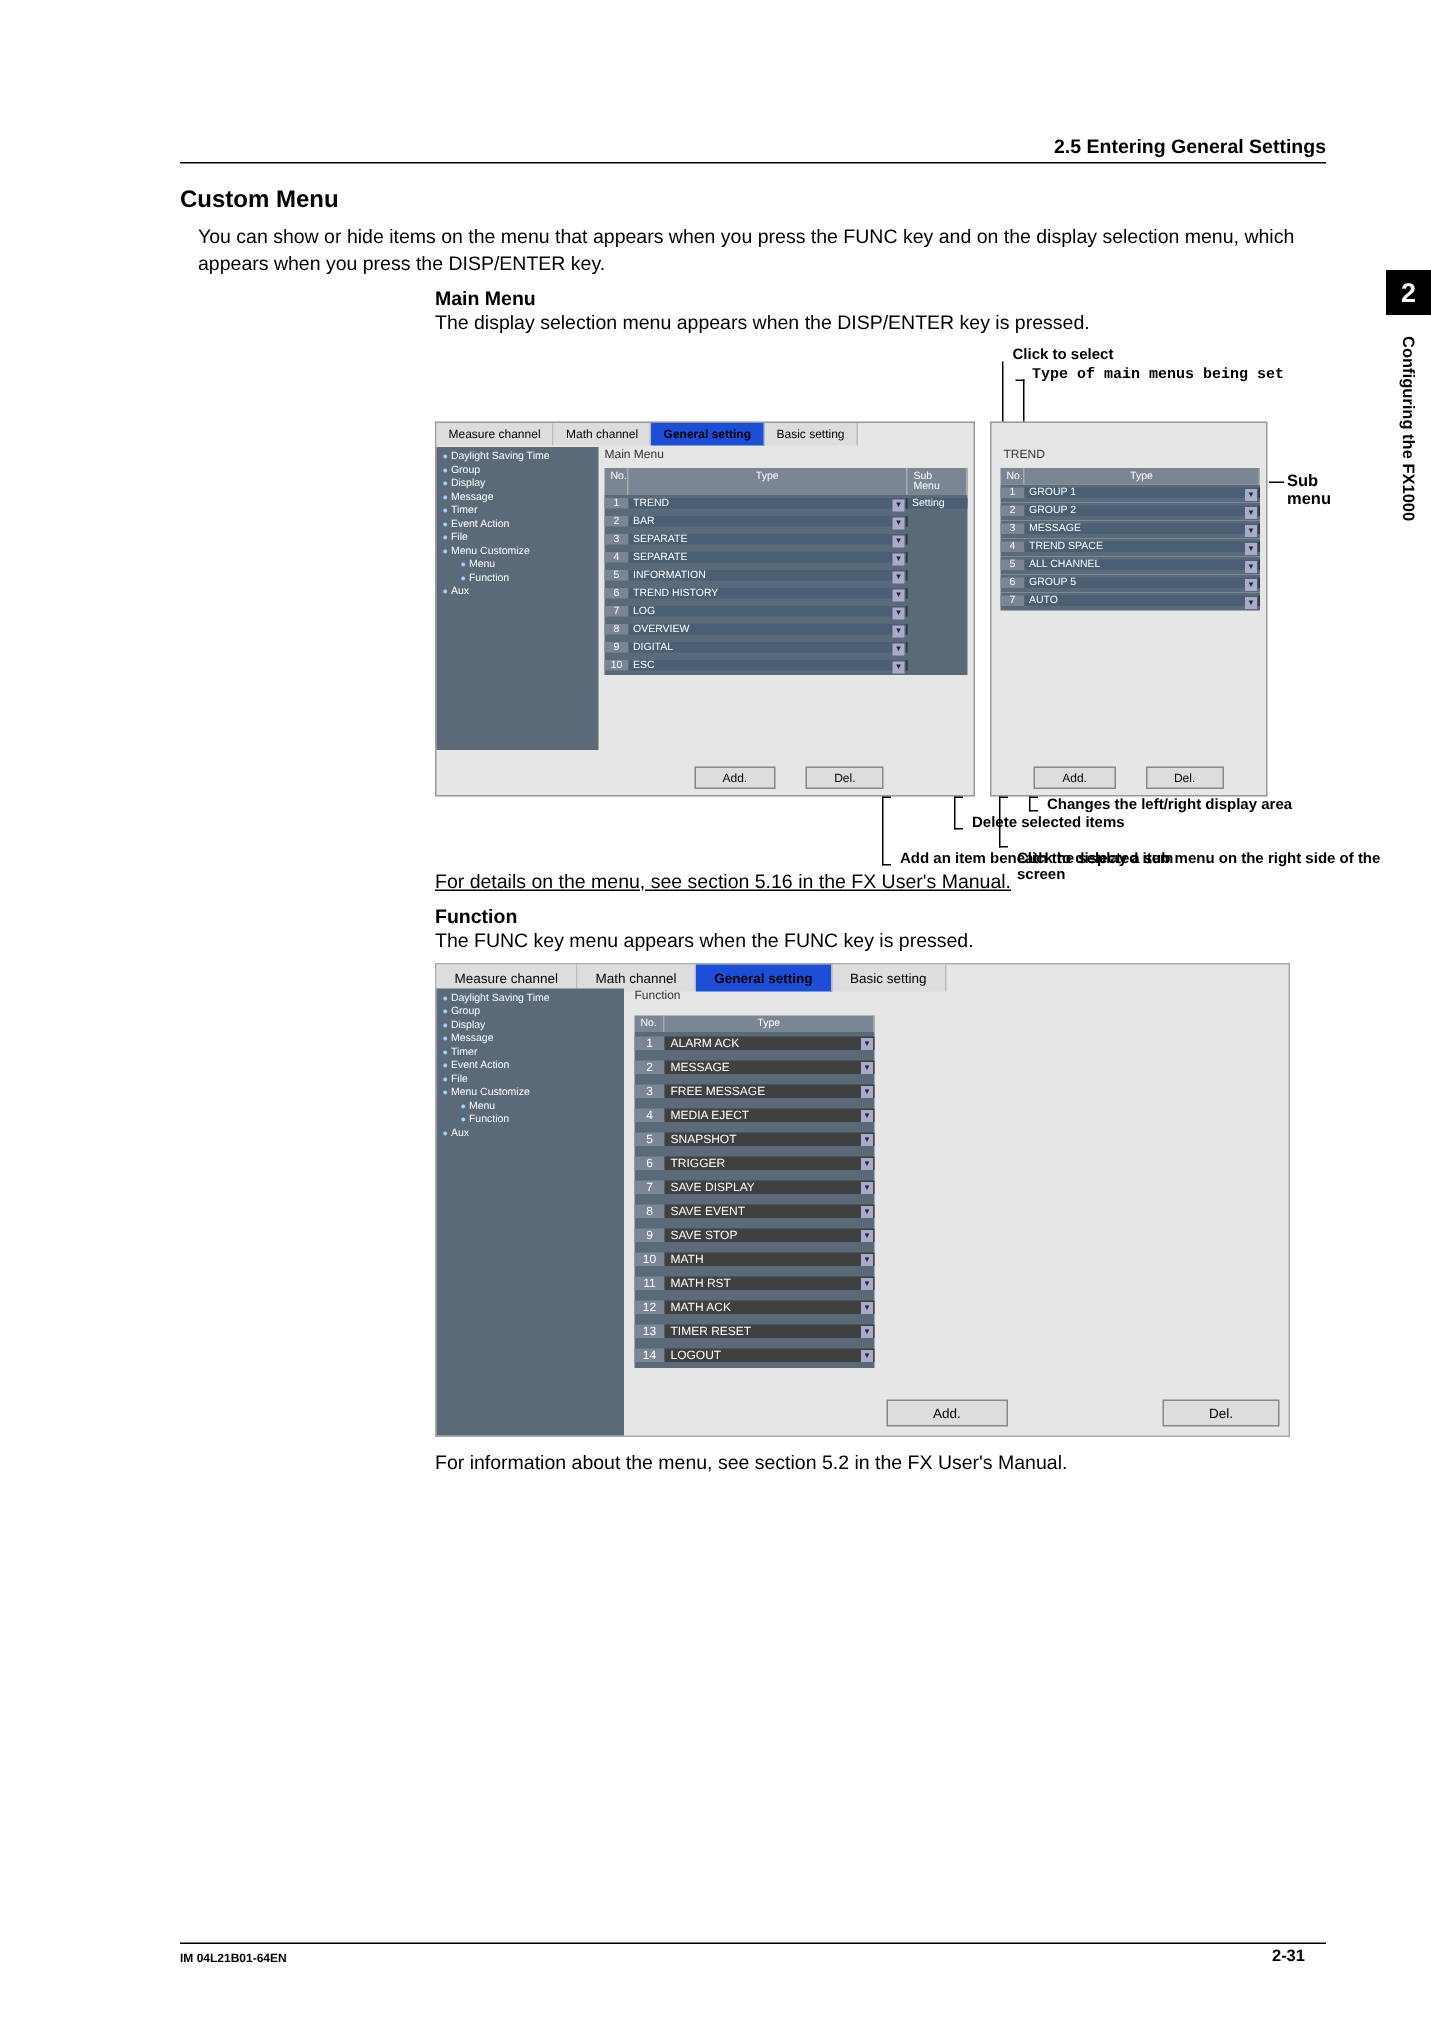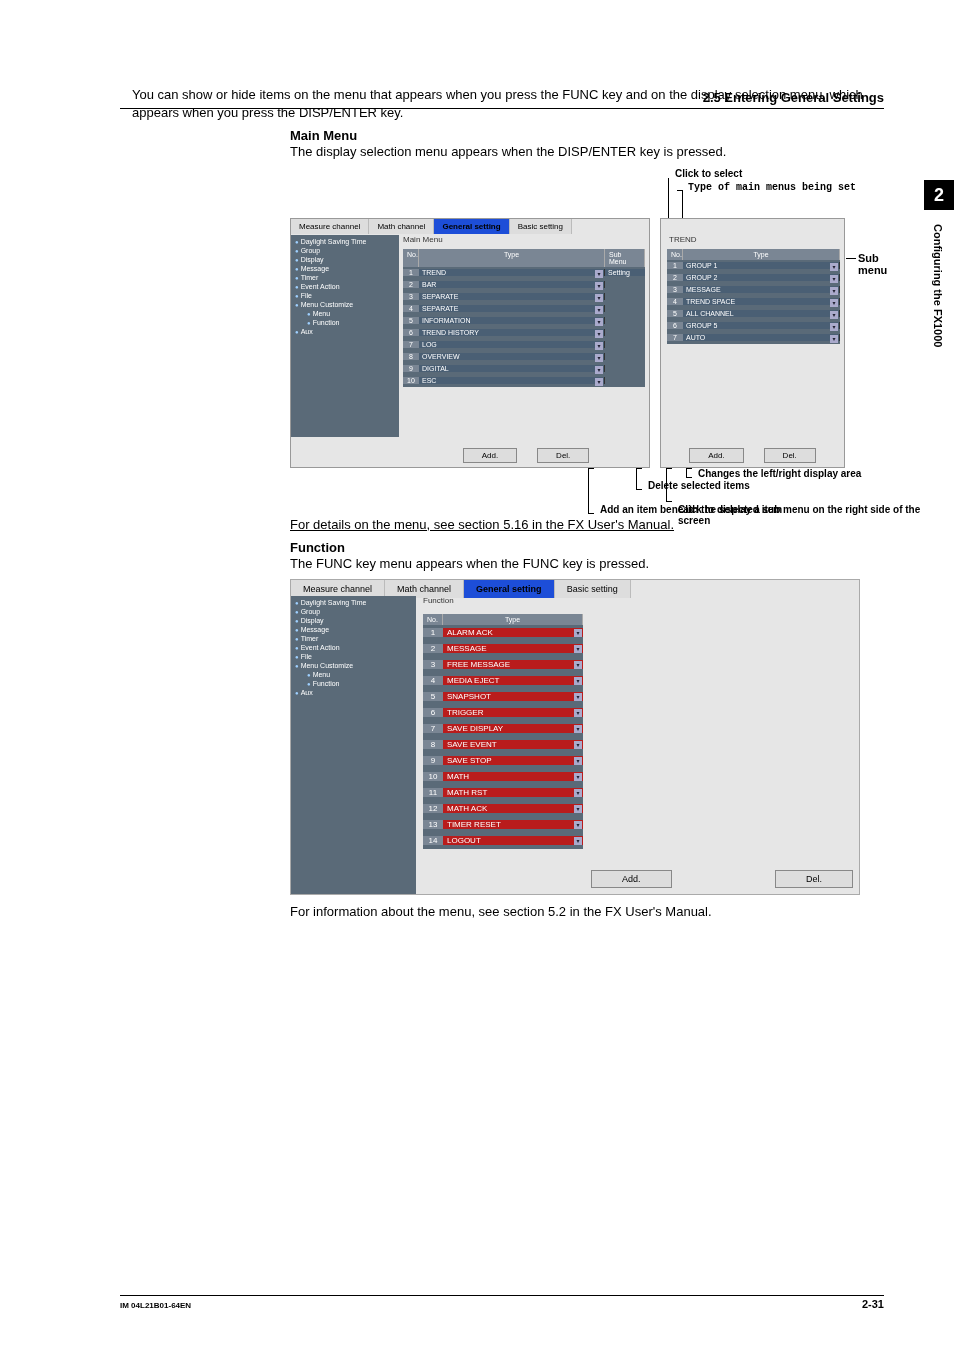--- a/index.html
+++ b/index.html
@@ -61,45 +61,46 @@
 
   
   .fig2 { position: relative; margin-left: 170px; width: 570px; height: 316px; margin-top: 6px; border: 1px solid #aaa; background: #e6e6e6; }
   .fig2 .tree { top: 16px; width: 125px; bottom: 0; }
   .fig2 .grouptitle { left: 132px; }
   .fig2 .grid2 { position: absolute; top: 34px; left: 132px; width: 160px; }
   .fig2 .grid2 .grid-head .cell.no { width: 20px; }
   .fig2 .grid2 .grid-head .cell.typ { flex: 1; text-align: center; }
   .fig2 .grid2 .row { display: flex; background: #5a6a78; color: #fff; font-size: 8px; height: 16px; align-items: center; }
   .fig2 .grid2 .row .num { width: 20px; text-align: center; background: #7a8694; }
-  .fig2 .grid2 .row .type { flex: 1; padding: 0 4px; background: #b91c1c; position: relative; }
+  .fig2 .grid2 .row .type { flex: 1; padding: 0 4px; background: #404040; position: relative; }
   .fig2 .btn-row2 { position: absolute; bottom: 6px; left: 300px; right: 6px; display: flex; justify-content: space-between; }
   .fig2 .mini-btn2 { background: #ddd; border: 1px solid #888; font-size: 9px; padding: 3px 30px; }
 
   .footer { position: absolute; bottom: 54px; left: 120px; right: 70px; border-top: 1px solid #000; }
   .footer-left { position: absolute; bottom: 40px; left: 120px; font-size: 8px; font-weight: bold; }
-  .footer-right { position: absolute; bottom: 40px; right: 70px; font-size: 11px; font-weight: bold; }
+  .footer-right { position: absolute; bottom: 40px; right: 84px; font-size: 11px; font-weight: bold; }
 
   .bracket-r { position: absolute; border: 1px solid #000; border-left: none; width: 6px; }
   .bracket-l { position: absolute; border: 1px solid #000; border-right: none; width: 6px; }
   .leader { position: absolute; width: 1px; background: #000; }
   .leader-h { position: absolute; height: 1px; background: #000; }
 </style>
 </head>
 <body>
 
 <div class="page">
   <div class="top-section-label">2.5 Entering General Settings</div>
   <div class="hr-top"></div>
 
   <div class="side-tab">
     <div class="num-box">2</div>
     <div class="vtext">Configuring the FX1000</div>
   </div>
 
+  <div class="h1">Custom Menu</div>
   <div class="body-text intro">You can show or hide items on the menu that appears when you press the FUNC key and on the display selection menu, which appears when you press the DISP/ENTER key.</div>
   <div class="h2">Main Menu</div>
   <div class="body-text">The display selection menu appears when the DISP/ENTER key is pressed.</div>
 
   <div class="fig1">
 
     <div class="leader" style="left:378px; top:10px; height:50px;"></div>
     <div class="bracket-r" style="left:387px; top:22px; height:36px;"></div>
     <div class="leader-h" style="left:556px; top:90px; width:10px;"></div>
 

